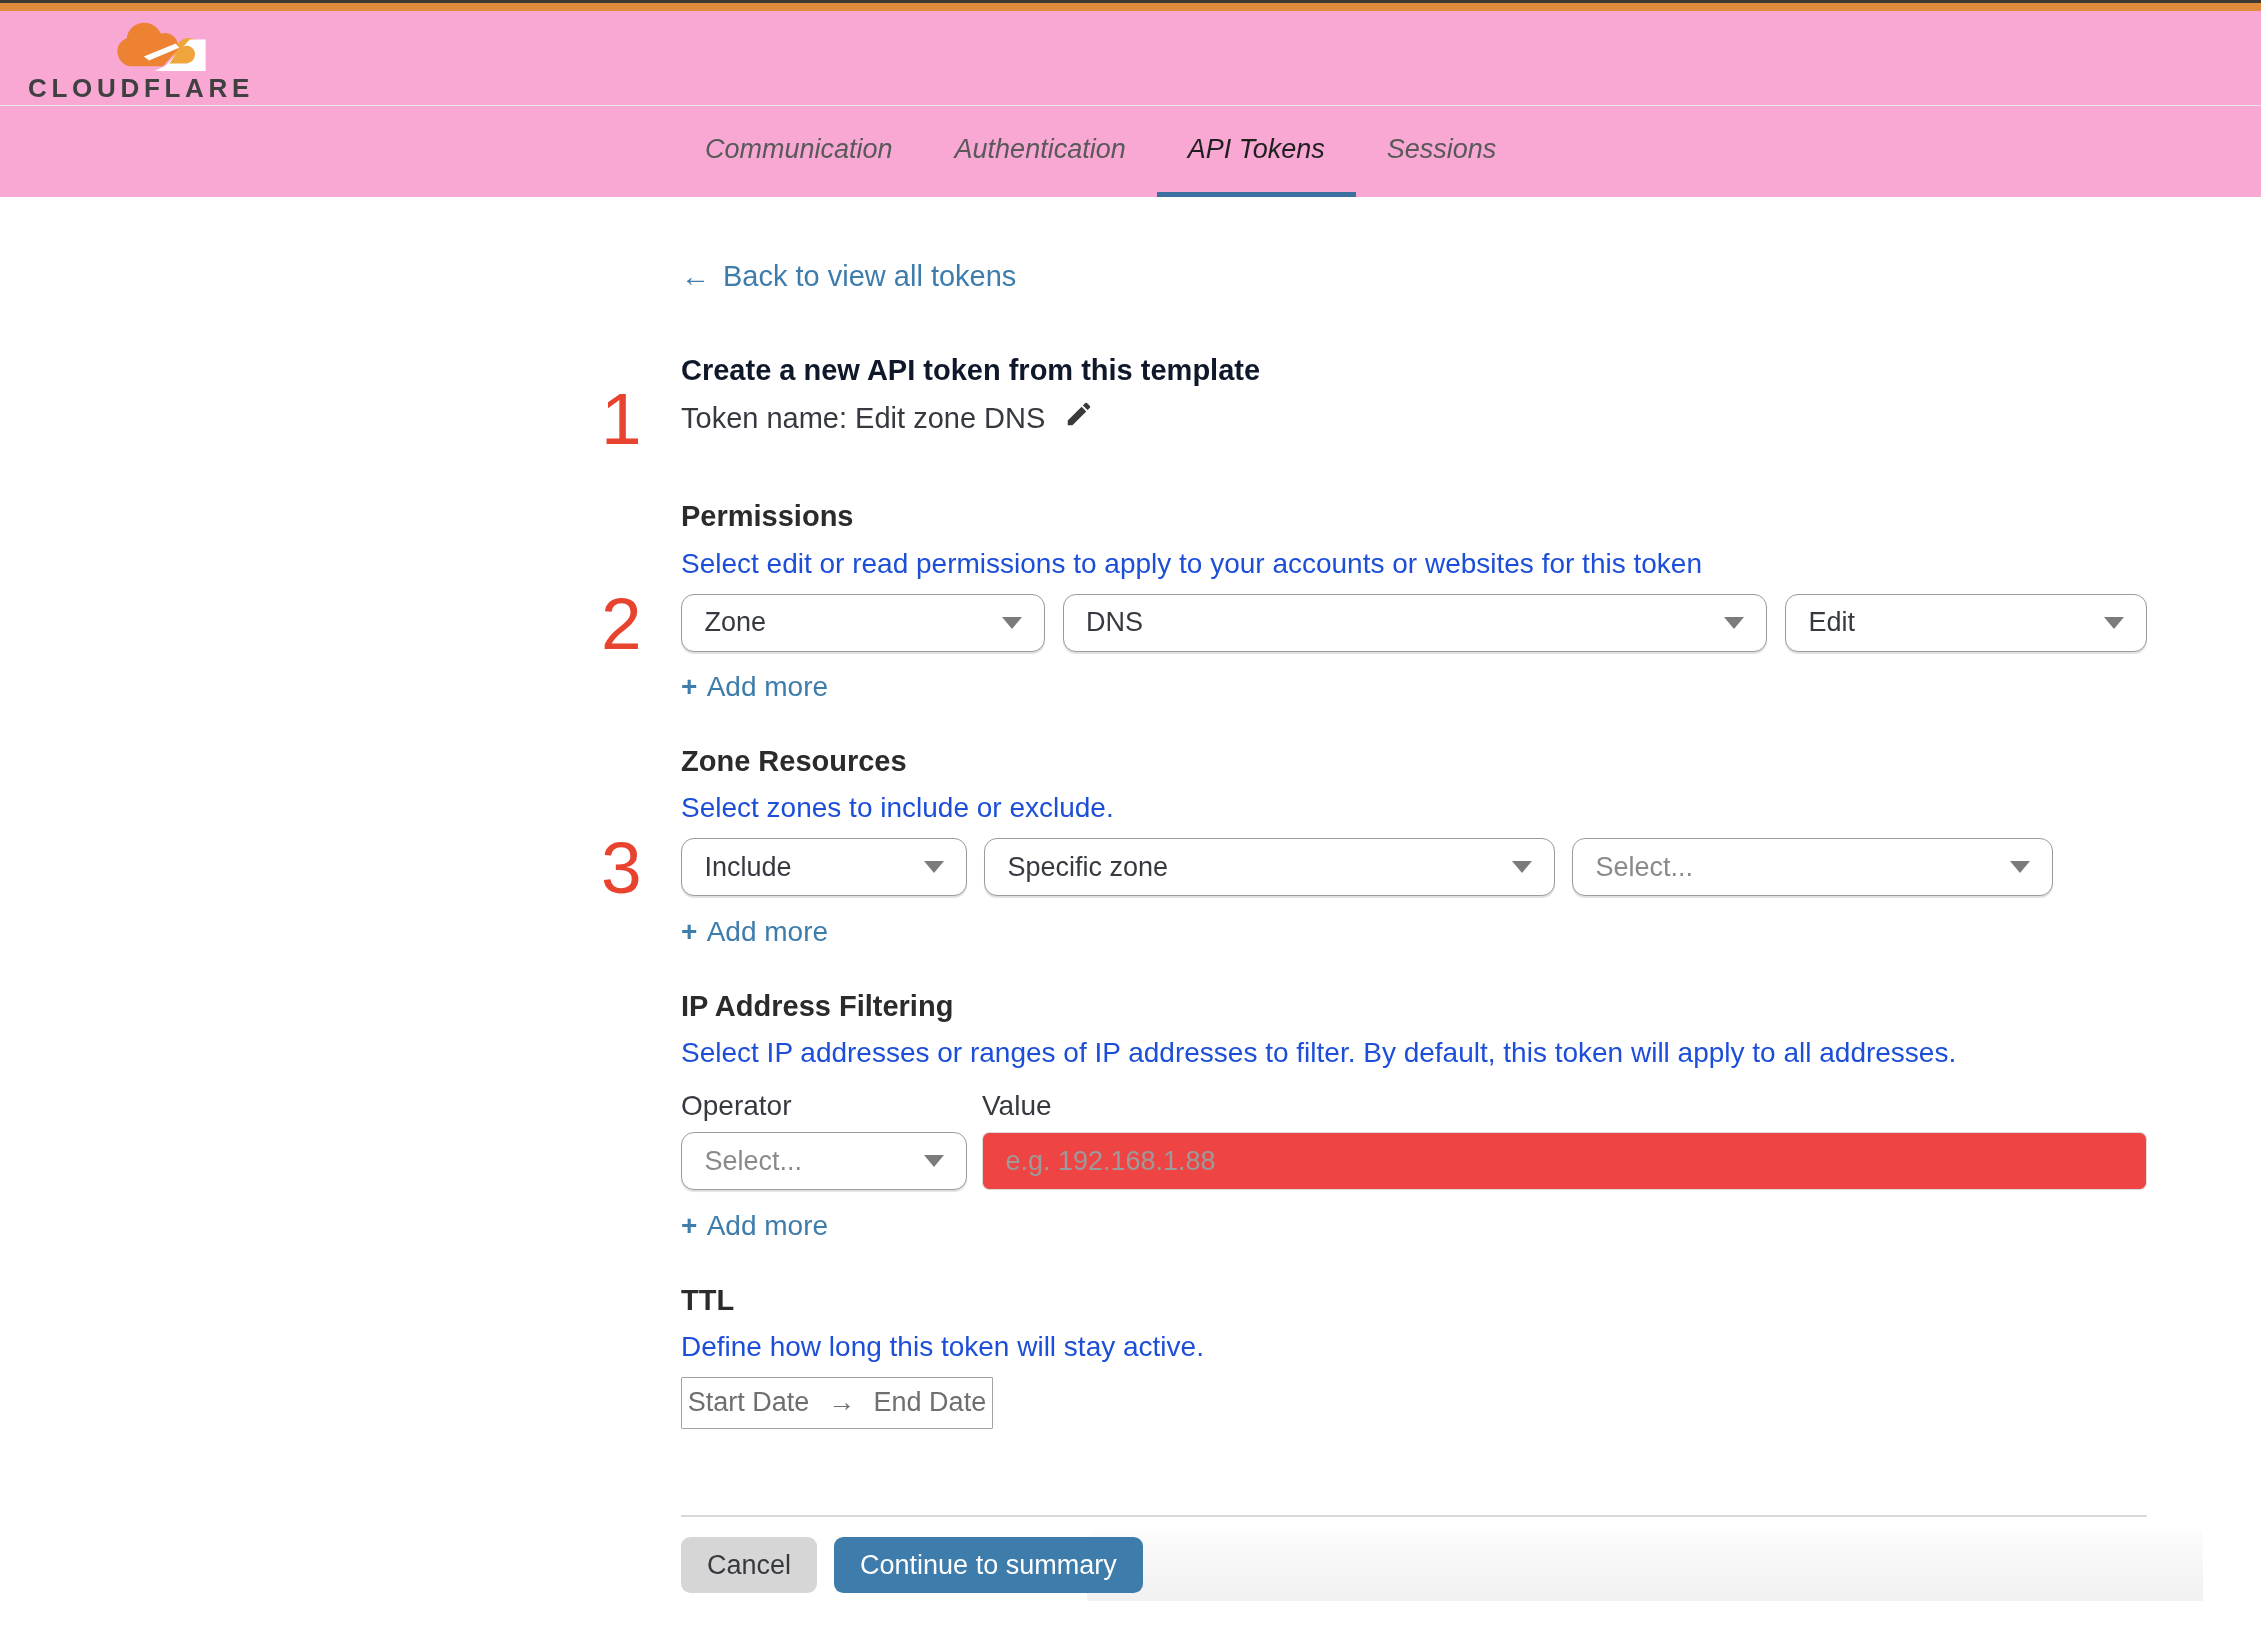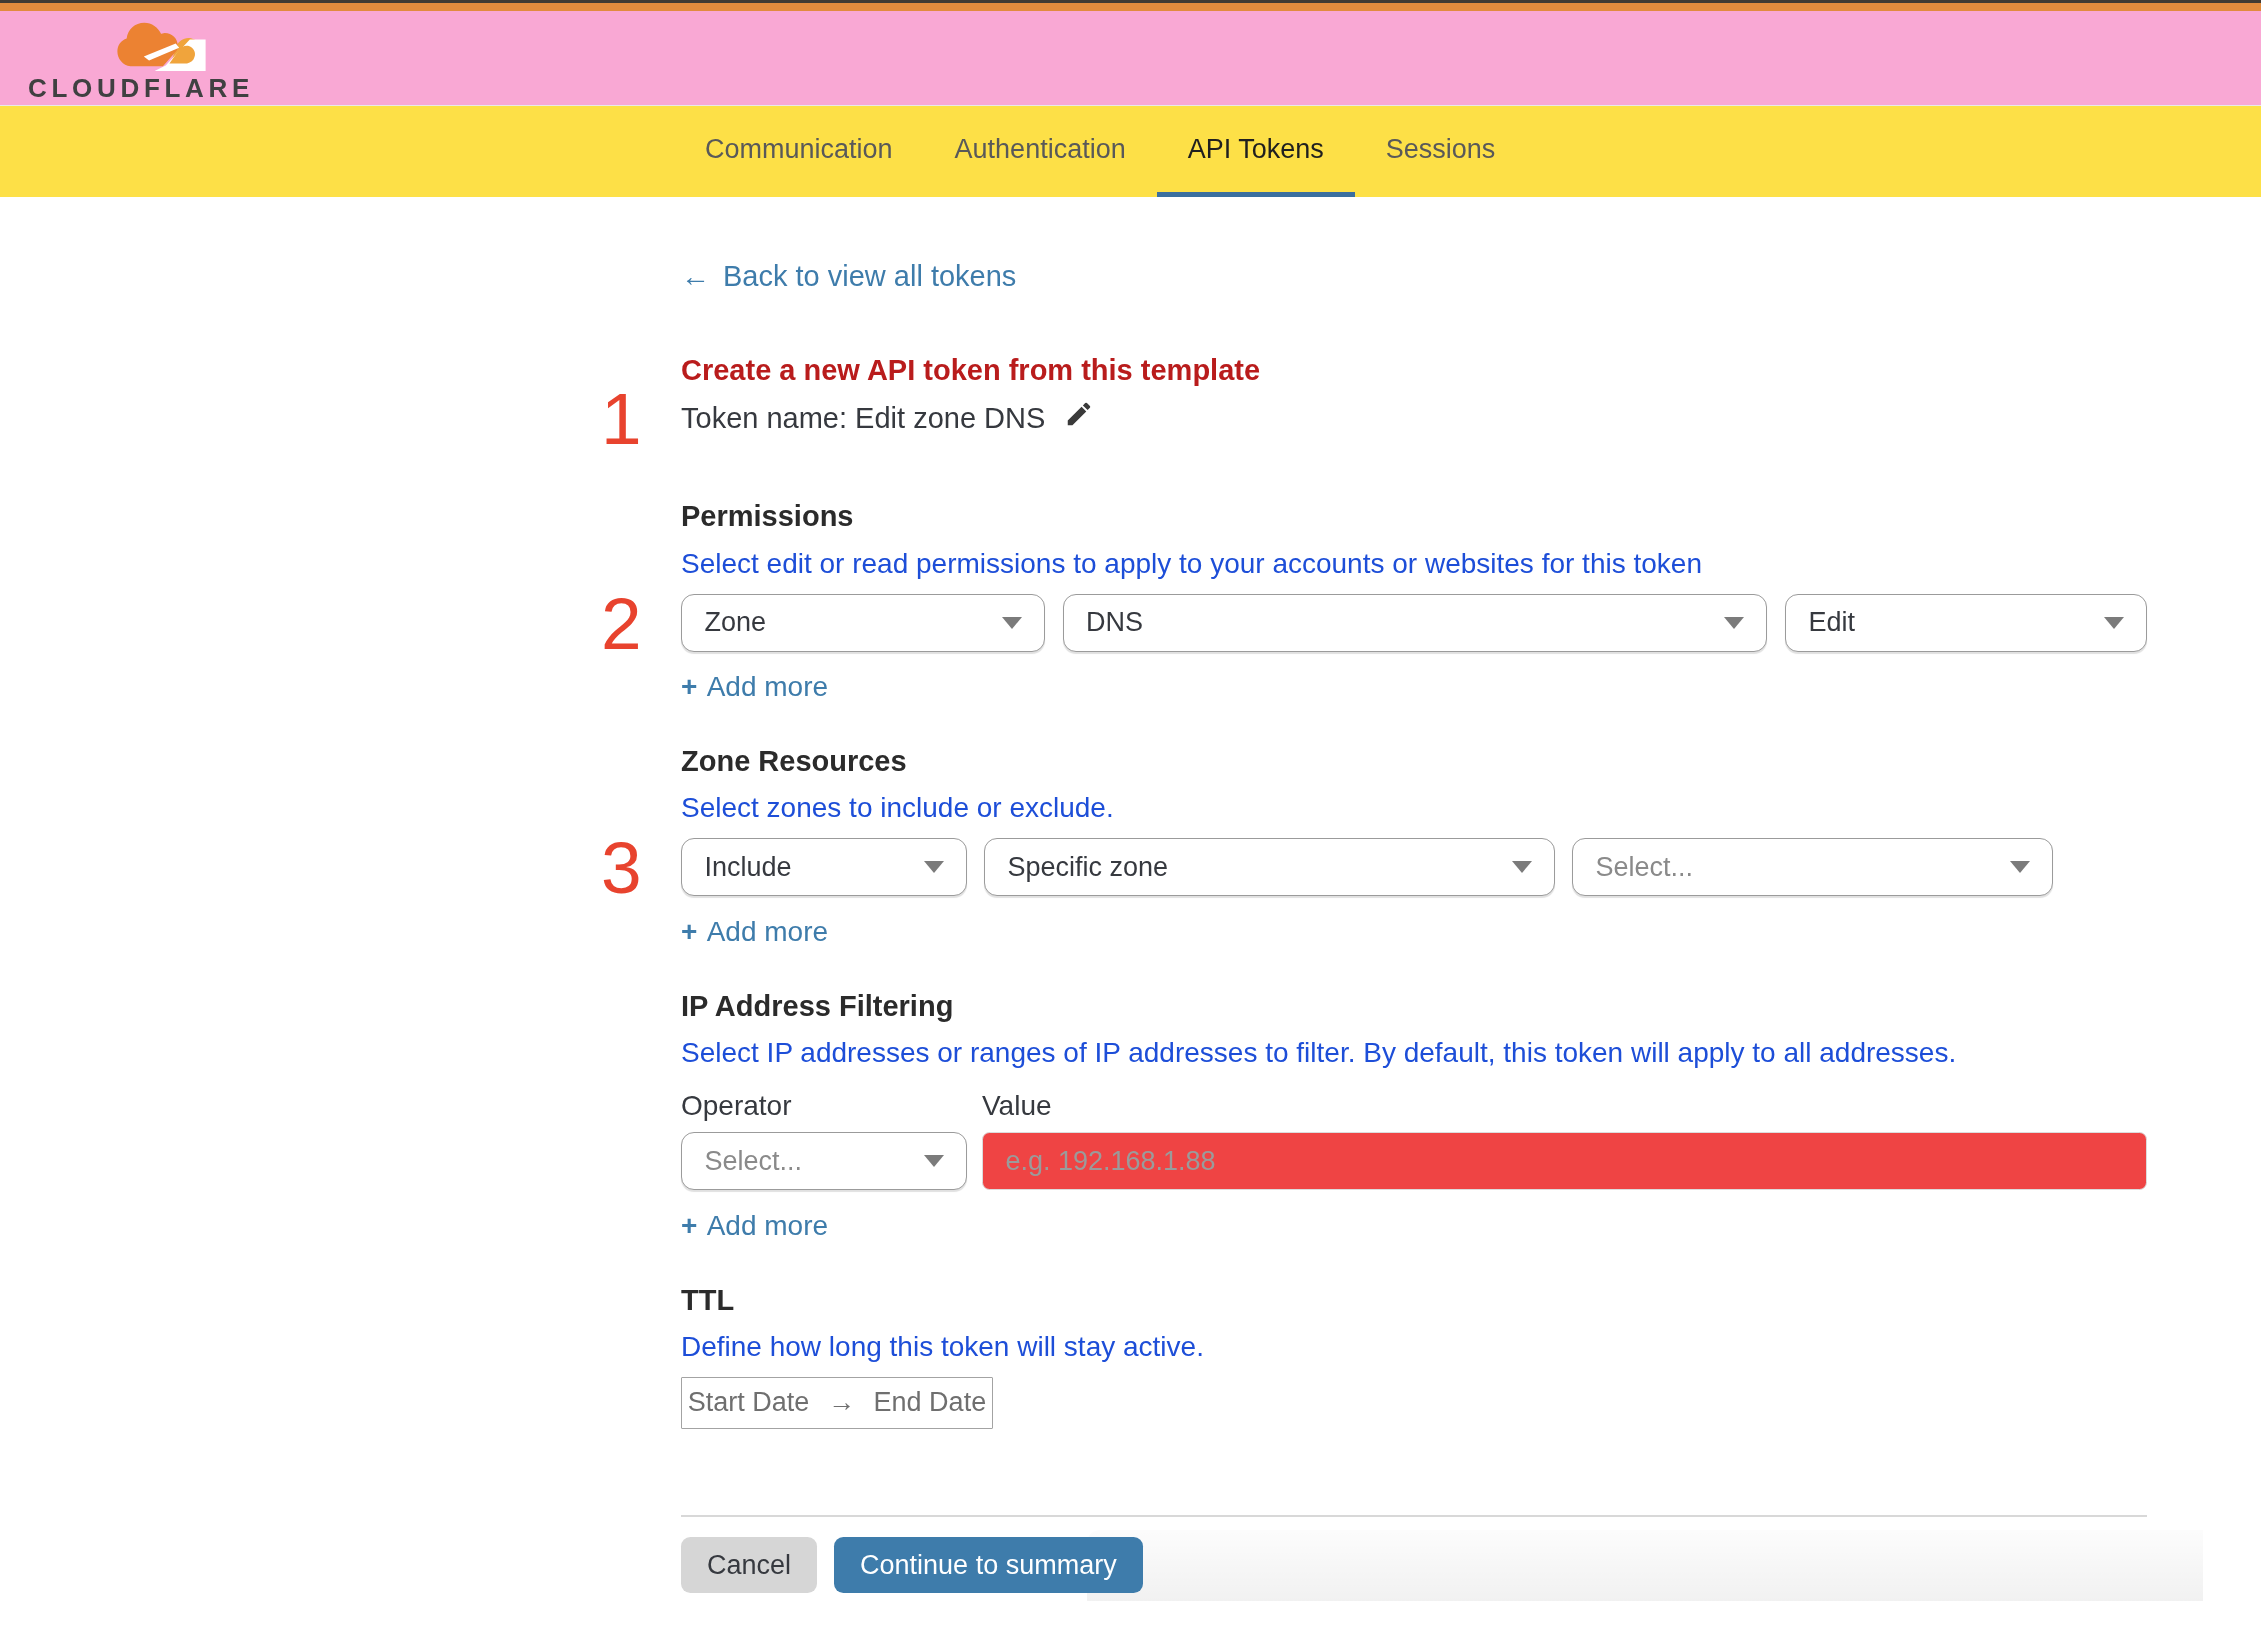--- a/index.html
+++ b/index.html
@@ -20,28 +20,28 @@
   .topbar-dark{height:2.8px;background:#403a33;}
   .topbar-orange{height:8.4px;background:var(--orange-bar,#e18b3d);}
   .header{height:95px;background:#f9a8d4;border-bottom:1.9px solid #e9e9e9;position:relative;}
   .logo{position:absolute;left:28px;top:7.5px;width:186px;}
   .logo svg{display:block;margin-left:89px;}
   .logo-text{font-size:26px;font-weight:bold;letter-spacing:4.7px;color:#404041;margin-top:1.9px;}
   .account-select{position:absolute;left:262px;top:0;height:100%;display:flex;align-items:center;gap:15px;
     font-size:31px;color:#3b3b3b;cursor:pointer;}
   .caret-dark{width:0;height:0;border-left:11.2px solid transparent;border-right:11.2px solid transparent;border-top:13px solid #4c4c4c;}
   
-  .tabbar{height:91px;background:#fde047;display:flex;padding-left:674px;}
+  .tabbar{height:91px;background:#f9a8d4;display:flex;padding-left:674px;font-style:italic;}
   .tab{display:flex;align-items:center;padding:0 31px;font-size:27px;color:#595959;
     border-bottom:5.6px solid transparent;cursor:pointer;white-space:nowrap;}
   .tab.active{color:#1f1f1f;border-bottom-color:var(--tab-underline,#3b6f9f);}
   
   .content{position:relative;margin-left:681px;width:1466px;padding-top:62px;}
   .back-link{display:flex;align-items:center;gap:13px;font-size:29px;color:var(--marine,#3e7cab);cursor:pointer;line-height:34px;}
-  .h1{margin-top:60px;font-size:29px;font-weight:bold;color:#b91c1c;line-height:35px;}
+  .h1{margin-top:60px;font-size:29px;font-weight:bold;color:#0f172a;line-height:35px;}
   .token-row{position:relative;margin-top:11.2px;display:flex;align-items:center;gap:15px;font-size:29px;line-height:35px;color:#36393f;}
   .h2{margin-top:62px;font-size:29px;font-weight:bold;color:#2b2b2b;line-height:35px;}
   .h2.tight{margin-top:40px;}
   .desc{margin-top:11.2px;font-size:28px;color:#1d4ed8;line-height:35px;}
   .selects-row{position:relative;margin-top:13px;display:flex;gap:17.7px;}
   .select{height:58px;border:1.9px solid #9b9b9b;border-radius:13px;background:#fff;
     box-shadow:0 1.9px 0.9px rgba(0,0,0,0.12);display:flex;align-items:center;justify-content:space-between;
     padding:0 22.4px;font-size:27px;color:#36393f;cursor:pointer;}
   .select .val{white-space:nowrap;overflow:hidden;}
   .select.placeholder .val{color:#8a8a8a;}

